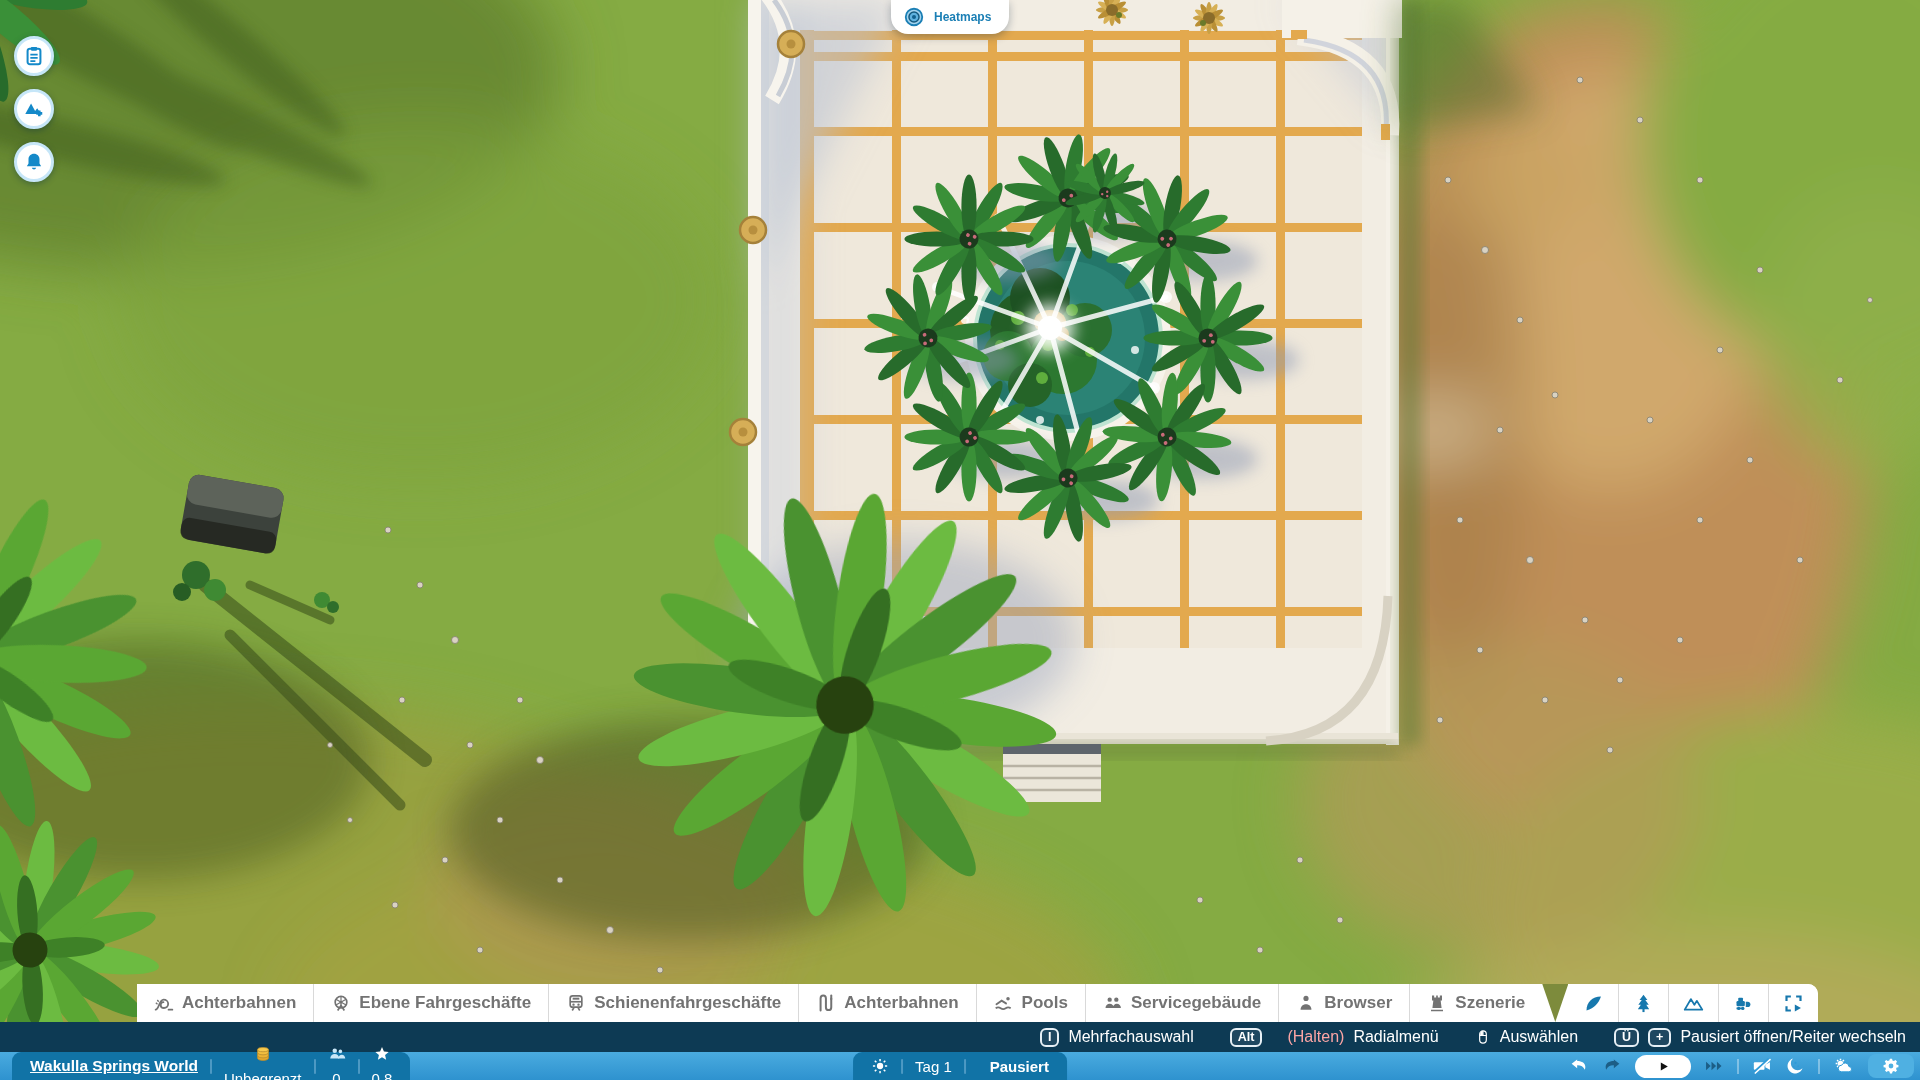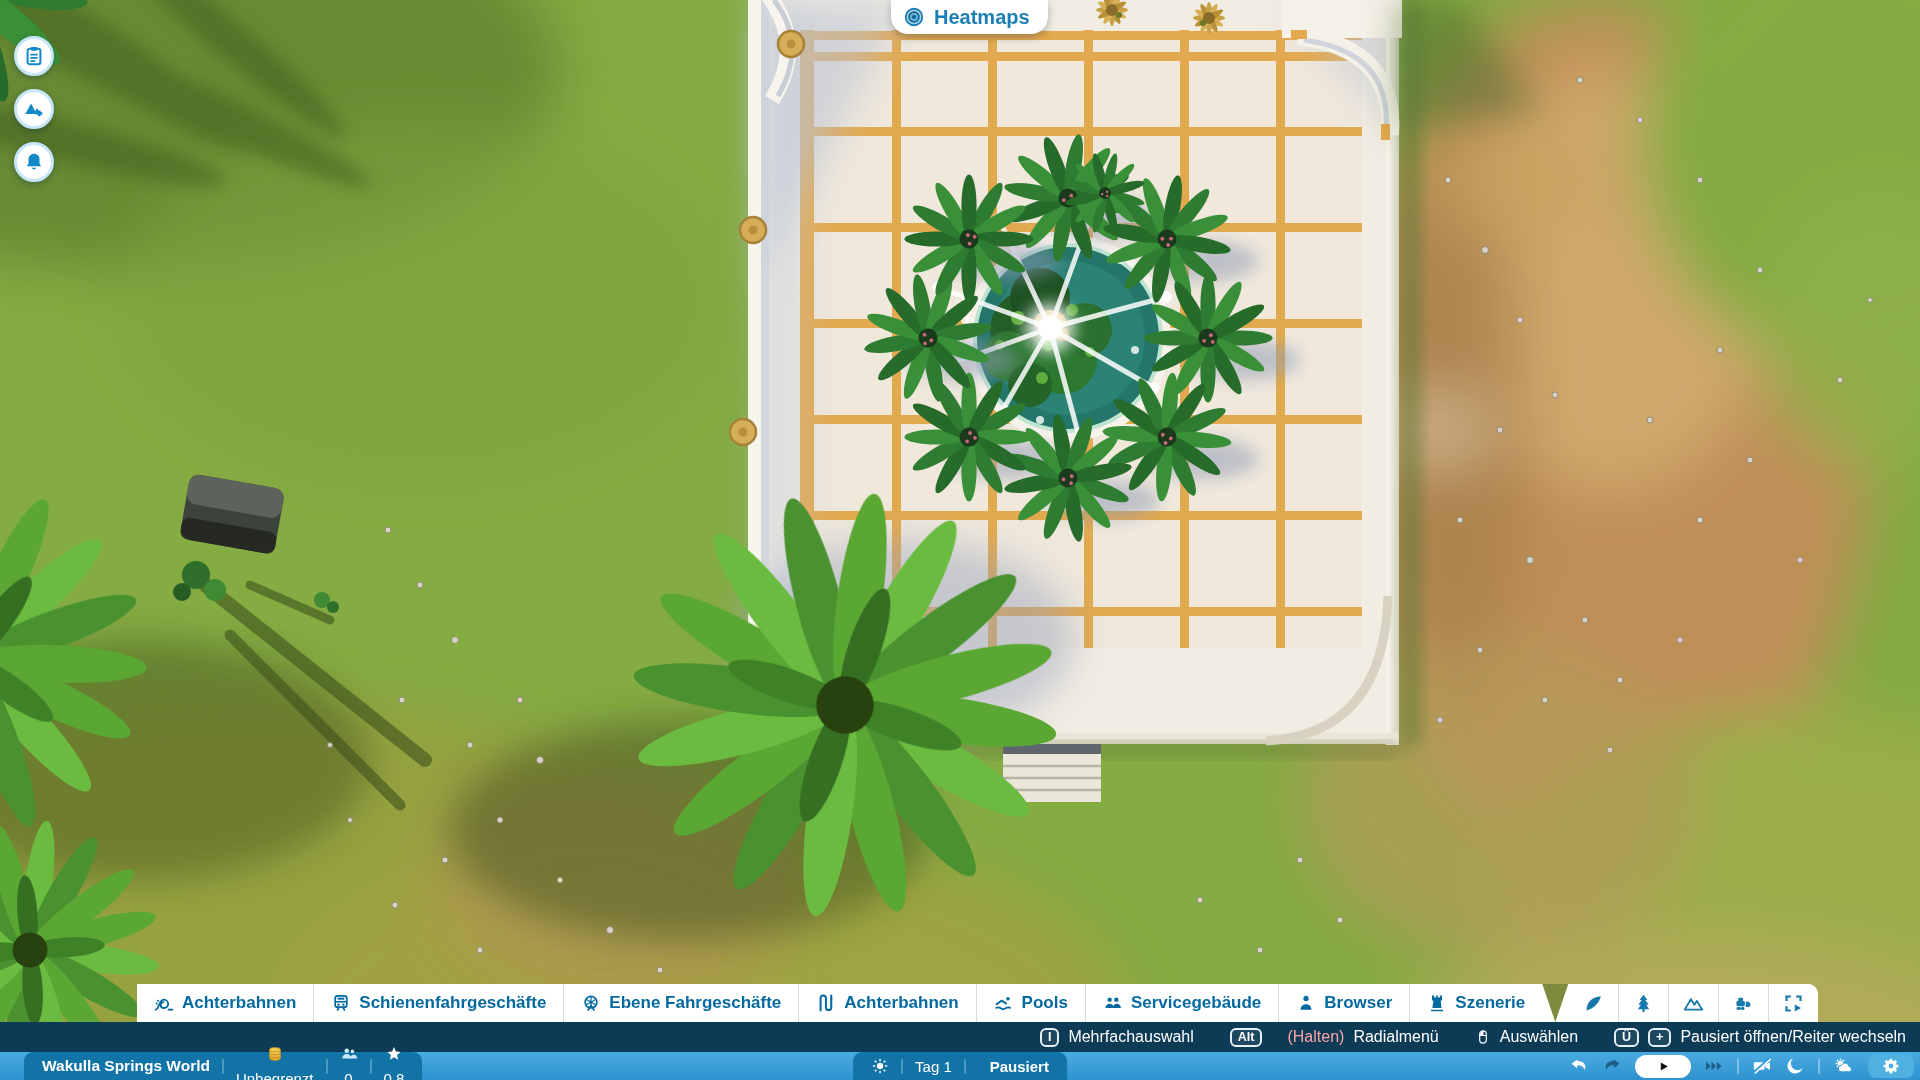--- a/index.html
+++ b/index.html
@@ -10,29 +10,29 @@
   
   .topleft{position:absolute;left:14px;top:36px;display:flex;flex-direction:column;gap:13px;}
   .circle-btn{width:40px;height:40px;border-radius:50%;background:#fff;border:3px solid #c6e6f8;
       box-shadow:0 2px 6px rgba(0,40,70,.35);display:flex;align-items:center;justify-content:center;
       color:#1489c9;padding:0;cursor:pointer;}
   .circle-btn svg{width:22px;height:22px;}
 
   
   .heatmaps{position:absolute;left:891px;top:0;height:34px;background:#fff;border:none;
       border-radius:0 0 17px 17px;display:flex;align-items:center;gap:9px;padding:0 18px 0 12px;
-      color:#1b7fb5;font-weight:bold;font-size:20px;font-family:inherit;
+      color:#1b7fb5;font-weight:bold;font-size:12px;font-family:inherit;
       box-shadow:0 3px 8px rgba(0,30,60,.3);cursor:pointer;}
   .heatmaps svg{width:22px;height:22px;}
 
   
   .tabstrip{position:absolute;left:137px;bottom:58px;height:38px;display:flex;align-items:stretch;}
   .tabs{display:flex;background:#fff;border-radius:7px 0 0 0;}
   .tab{display:flex;align-items:center;gap:8px;padding:0 17px;background:#fff;border:none;
-      color:#0369a1;font-weight:bold;font-size:17px;font-family:inherit;cursor:pointer;white-space:nowrap;}
+      color:#737373;font-weight:bold;font-size:17px;font-family:inherit;cursor:pointer;white-space:nowrap;}
   .tab+.tab{border-left:1px solid #d9d9d9;}
   .tab svg{width:20px;height:20px;flex:none;}
   .notch{width:26px;position:relative;background:#fff;}
   .notch::before{content:"";position:absolute;inset:0;background:#7d8b3c;
       clip-path:polygon(0 0,100% 0,50% 100%);}
   .tools{display:flex;background:#fff;border-radius:0 10px 0 0;overflow:hidden;}
   .tool-btn{width:50px;display:flex;align-items:center;justify-content:center;background:#fff;
       border:none;color:#1778ad;cursor:pointer;}
   .tool-btn+.tool-btn{border-left:1px solid #d9d9d9;}
   .tool-btn svg{width:21px;height:21px;}
@@ -46,21 +46,21 @@
       display:inline-flex;align-items:center;justify-content:center;font-size:12.5px;font-weight:bold;
       background:rgba(255,255,255,.07);box-sizing:border-box;}
   .hold{color:#fca5a5;margin-left:16px;}
   .mouse-ic{width:16px;height:20px;color:#fff;}
 
   
   .statusbar{position:absolute;left:0;right:0;bottom:0;height:28px;
       background:linear-gradient(#4aabdf,#2e92cf);}
   .panel{position:absolute;bottom:0;height:28px;background:#1173a6;border-radius:9px 9px 0 0;
       display:flex;align-items:center;gap:12px;padding:0 18px;color:#fff;font-size:15px;}
-  .panel-left{left:24px;}
+  .panel-left{left:12px;text-decoration:underline;}
   .panel-center{left:50%;transform:translateX(-50%);}
   .park-name{font-weight:bold;font-size:15.5px;}
   .state{font-weight:bold;padding-left:12px;}
   .vdiv{width:2px;height:15px;background:rgba(150,200,230,.45);border-radius:1px;}
   .stat{display:flex;align-items:center;gap:7px;flex-direction:column;}
   .stat svg{width:18px;height:18px;}
   .guest-ic{color:#c9e7f8;} .star-ic{color:#fff;} .sun-ic{color:#fff;}
   .controls{position:absolute;right:0;bottom:0;height:28px;display:flex;align-items:center;
       gap:13px;padding-right:6px;}
   .ctl{background:none;border:none;padding:0;display:flex;align-items:center;justify-content:center;
@@ -410,37 +410,37 @@
   <div class="tabs">
       <button class="tab">
         <svg viewBox="0 0 24 24" class="icn" aria-hidden="true">
           <path fill="none" stroke="currentColor" stroke-width="2.2" stroke-linecap="round" d="M2 20c4 0 4-12 9.5-12 3 0 5.5 2.2 5.5 5s-2.2 5-5 5c-2.4 0-4-1.7-4-3.7C8 12.5 9.5 11 11.3 11M17.5 20H22"></path>
           <path d="M4.2 13.5l-2-1.7M5.6 10.5L4 8.4" stroke="currentColor" stroke-width="1.6"></path>
         </svg>
         <span>Achterbahnen</span>
       </button>
       <button class="tab">
         <svg viewBox="0 0 24 24" class="icn" aria-hidden="true">
+          <circle cx="12" cy="11" r="7" fill="none" stroke="currentColor" stroke-width="2"></circle>
+          <circle cx="12" cy="11" r="1.6" fill="currentColor"></circle>
+          <path d="M12 4v14M5.9 7.5l12.2 7M18.1 7.5l-12.2 7" stroke="currentColor" stroke-width="1.4"></path>
+          <path d="M8 21l4-6 4 6" fill="none" stroke="currentColor" stroke-width="2"></path>
+        </svg>
+        <span>Ebene Fahrgeschäfte</span>
+      </button>
+      <button class="tab">
+        <svg viewBox="0 0 24 24" class="icn" aria-hidden="true">
           <rect x="5" y="3.5" width="14" height="13.5" rx="3" fill="none" stroke="currentColor" stroke-width="2"></rect>
           <path d="M5 10.5h14" stroke="currentColor" stroke-width="2"></path>
           <rect x="8" y="5.6" width="8" height="2.4" fill="currentColor"></rect>
           <circle cx="9" cy="14" r="1.4" fill="currentColor"></circle>
           <circle cx="15" cy="14" r="1.4" fill="currentColor"></circle>
           <path d="M7.5 21l2-3.5m7 3.5l-2-3.5" stroke="currentColor" stroke-width="2"></path>
         </svg>
         <span>Schienenfahrgeschäfte</span>
-      </button>
-      <button class="tab">
-        <svg viewBox="0 0 24 24" class="icn" aria-hidden="true">
-          <circle cx="12" cy="11" r="7" fill="none" stroke="currentColor" stroke-width="2"></circle>
-          <circle cx="12" cy="11" r="1.6" fill="currentColor"></circle>
-          <path d="M12 4v14M5.9 7.5l12.2 7M18.1 7.5l-12.2 7" stroke="currentColor" stroke-width="1.4"></path>
-          <path d="M8 21l4-6 4 6" fill="none" stroke="currentColor" stroke-width="2"></path>
-        </svg>
-        <span>Ebene Fahrgeschäfte</span>
       </button>
       <button class="tab">
         <svg viewBox="0 0 24 24" class="icn" aria-hidden="true">
           <path fill="none" stroke="currentColor" stroke-width="2.4" stroke-linecap="round" d="M5.5 21V6.5c0-2.2 1.6-3.5 3.2-3.5s3.2 1.3 3.2 3.5V17c0 2.2 1.6 3.5 3.2 3.5s3.2-1.3 3.2-3.5V6.5"></path>
           <path d="M18.3 3v4.5" stroke="currentColor" stroke-width="2.4" stroke-linecap="round"></path>
         </svg>
         <span>Achterbahnen</span>
       </button>
       <button class="tab">
         <svg viewBox="0 0 24 24" class="icn" aria-hidden="true">

